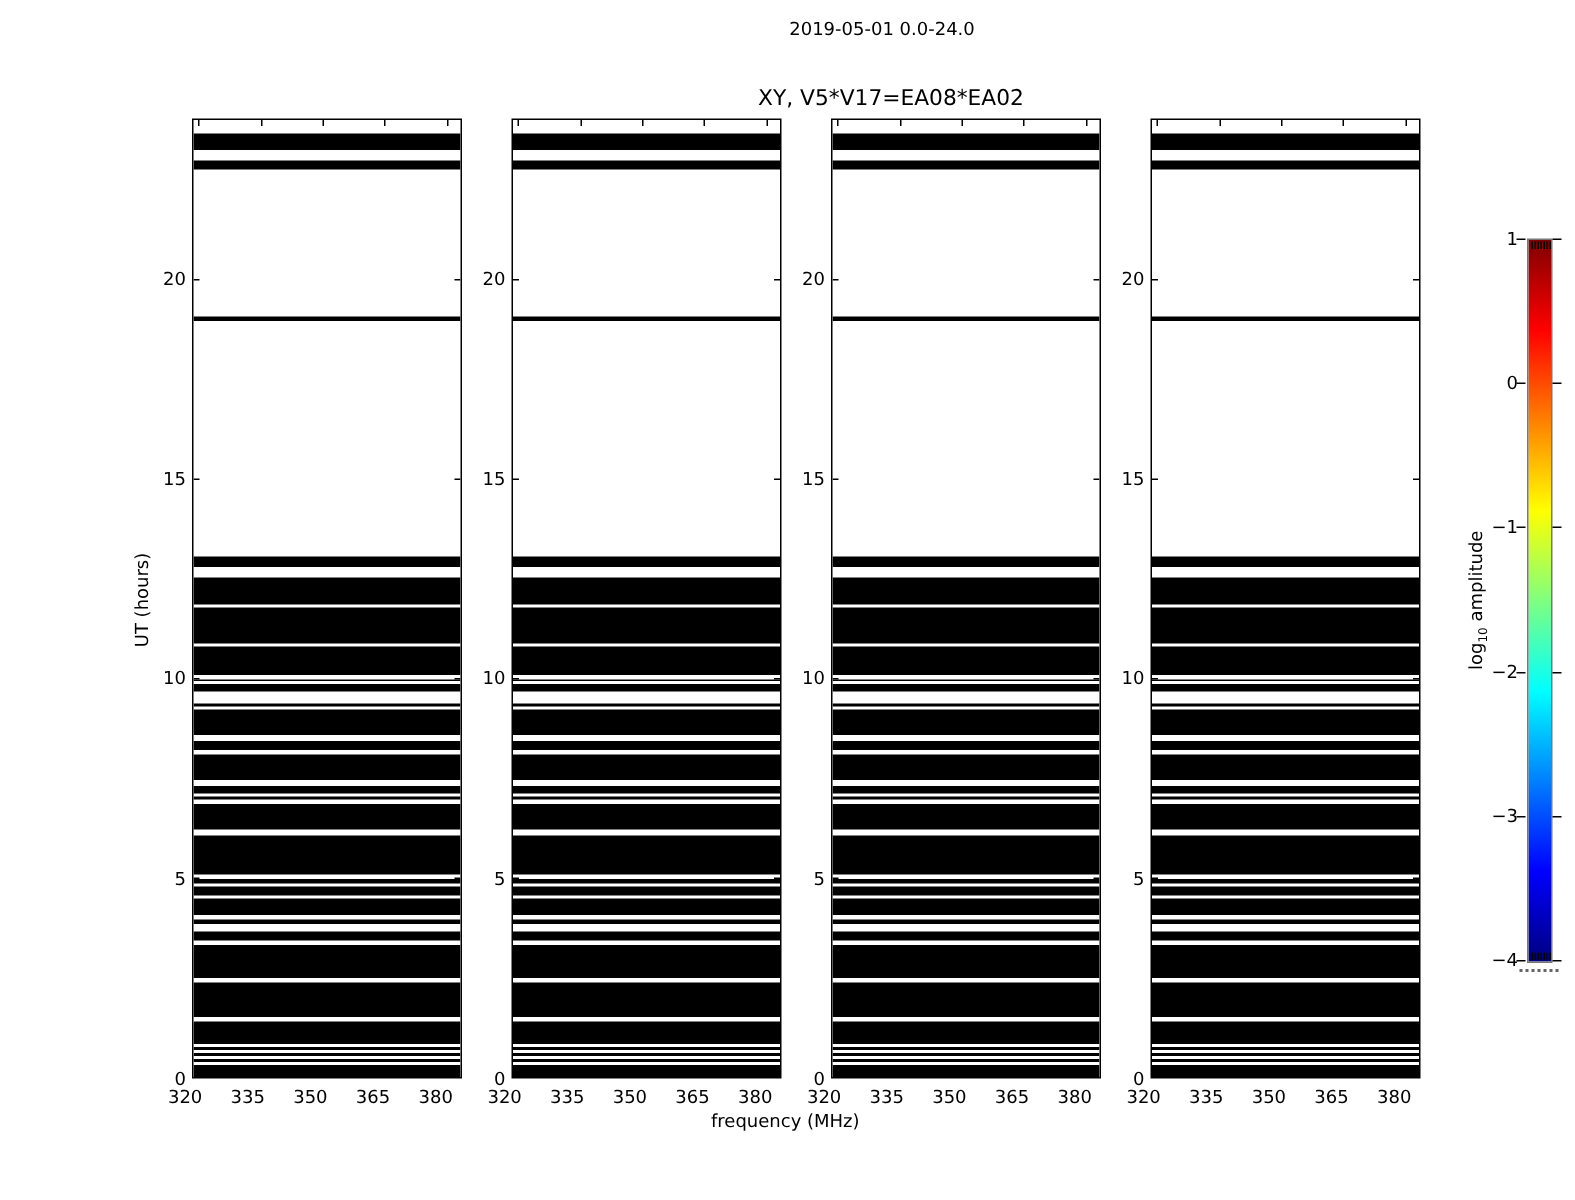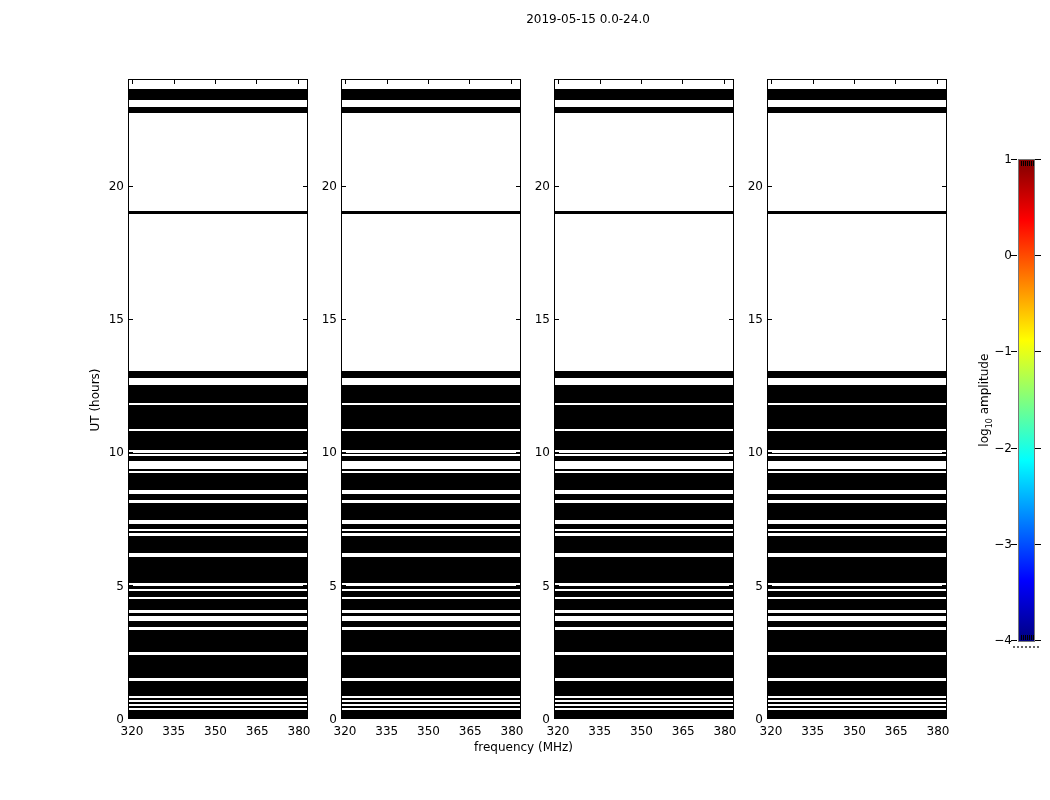--- a/index.html
+++ b/index.html
@@ -7,41 +7,42 @@
           font-family:"DejaVu Sans","Liberation Sans",sans-serif;color:#000;overflow:hidden;}
   .fig-title{position:absolute;top:12px;left:428px;width:320px;text-align:center;
              font-size:12px;}
   .panel-title{position:absolute;width:260px;text-align:center;font-size:14.5px;}
   .plot{position:absolute;width:180px;height:640px;border:1px solid #000;
         box-sizing:border-box;background:#fff;overflow:hidden;}
   .band{position:absolute;left:0;right:0;background:#000;}
   .tick{position:absolute;background:#000;}
   .lbl{position:absolute;font-size:12px;line-height:16px;}
   .ylab{text-align:right;}
-  .xlab{text-align:center;}
+  .xlab{}
   .axis-label{position:absolute;font-size:12px;}
   .rot{transform:rotate(-90deg);transform-origin:center center;white-space:nowrap;
        text-align:center;}
   #cb-bar{position:absolute;left:1018px;top:159px;width:15px;height:481px;
           border:1px solid #777;box-sizing:content-box;}
   .cb-minor{position:absolute;width:1px;height:5px;background:#000;}
   #cb-dots{position:absolute;left:1013px;top:646px;width:26px;height:0;
            border-top:2px dotted #666;}
   #cb-label{position:absolute;left:930px;top:330px;width:110px;height:140px;
             display:flex;align-items:center;justify-content:center;}
   #cb-label .rot{font-size:12px;}
   sub{font-size:8px;}
 </style>
 </head>
 <body>
 
 <div id="figure">
 
-  <div class="fig-title">2019-05-15 0.0-24.0</div>
-
+  <div class="fig-title">2019-05-01 0.0-24.0</div>
+
+  <div class="panel-title" style="left:464px;top:58px;">XY, V5*V17=EA08*EA02</div>
 
   <div class="plot" id="plot0" style="left:128px;top:79px;">
       <div class="band" style="top: 98.75%; height: 8px;"></div>
       <div class="band" style="top: 98.125%; height: 2.13333px;"></div>
       <div class="band" style="top: 97.5%; height: 2.13333px;"></div>
       <div class="band" style="top: 96.875%; height: 2.13333px;"></div>
       <div class="band" style="top: 94.2083%; height: 15.2px;"></div>
       <div class="band" style="top: 90.1667%; height: 23.2px;"></div>
       <div class="band" style="top: 86.2083%; height: 22.4px;"></div>
       <div class="band" style="top: 84.7917%; height: 5.6px;"></div>

